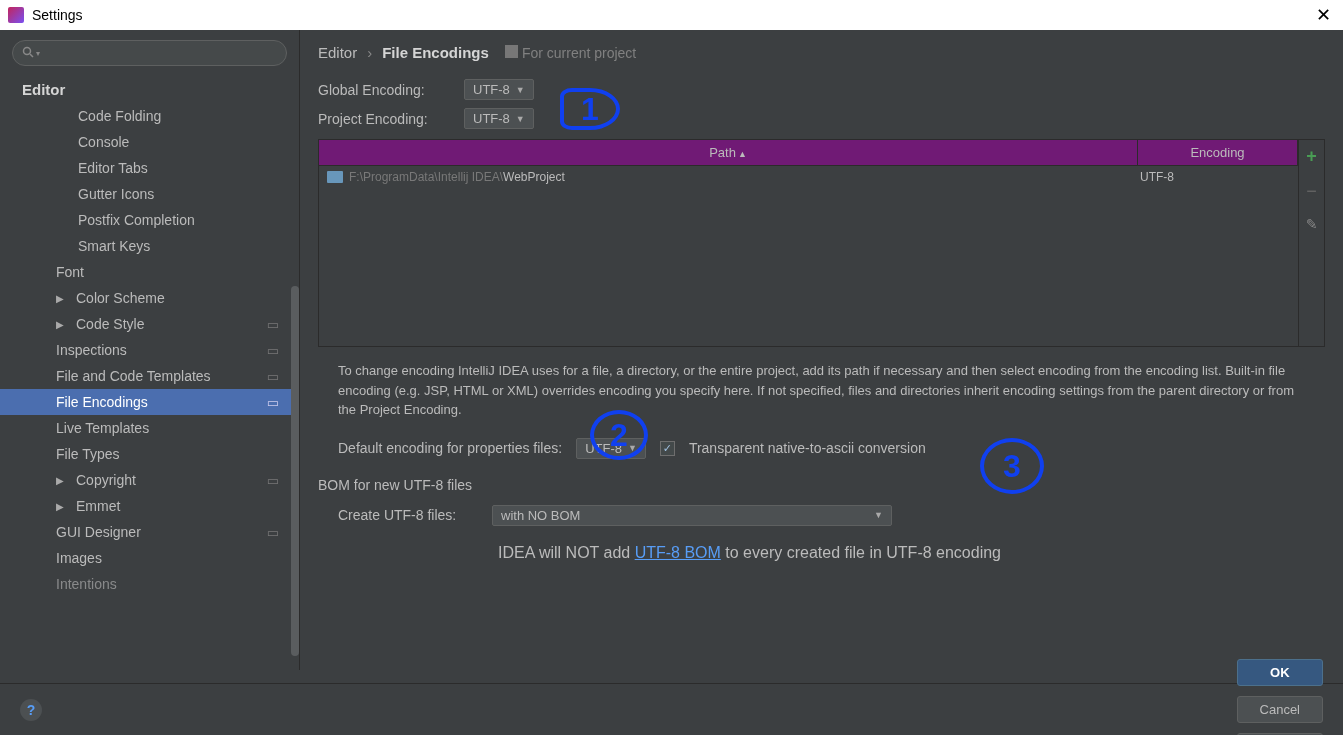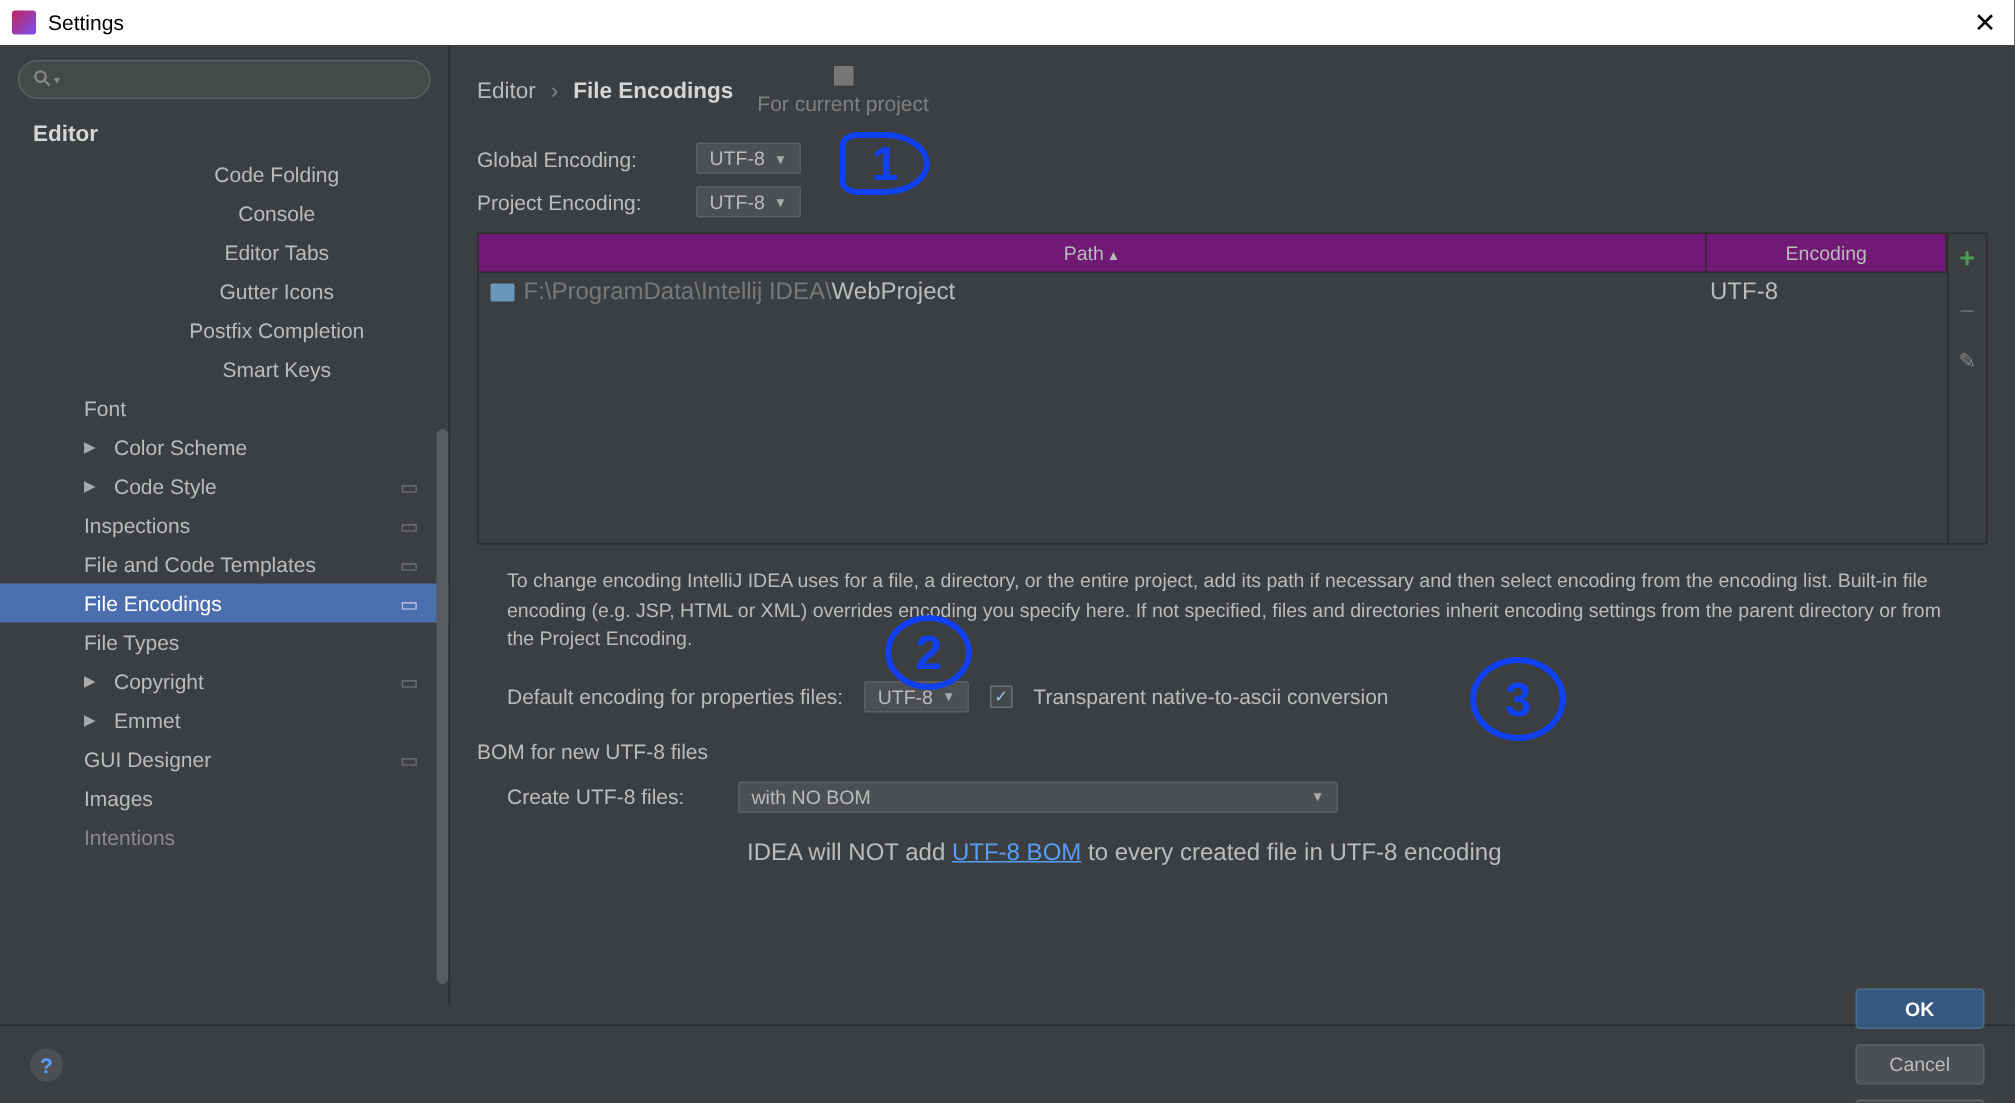--- a/index.html
+++ b/index.html
@@ -15,49 +15,49 @@
 .search-box { margin: 10px 12px; position: relative; }
 .search-input { width: 100%; background: #45494a; border: 1px solid #5e6060; border-radius: 14px; padding: 4px 10px 4px 28px; color: #bbb; font-size: 13px; height: 26px; }
 .search-icon { position: absolute; left: 10px; top: 6px; color: #888; font-size: 12px; }
 .search-dd { position: absolute; left: 24px; top: 9px; color: #888; font-size: 8px; }
 
 .tree { flex: 1; overflow-y: auto; position: relative; font-size: 14px; }
 .tree-scroll-hint { position: absolute; right: 0; top: 210px; width: 8px; height: 370px; background: #5a5d5f; border-radius: 4px; }
 .tree-item { display: flex; align-items: center; padding: 5px 8px 5px 22px; cursor: pointer; color: #bbbbbb; white-space: nowrap; }
 .tree-item.header { font-weight: bold; color: #d5d5d5; padding-left: 22px; font-size: 15px; }
 .tree-item.indent1 { padding-left: 56px; }
-.tree-item.indent2 { padding-left: 78px; justify-content: center; }
+.tree-item.indent2 { padding-left: 78px; }
 .tree-item.selected { background: #4b6eaf; color: #ffffff; }
 .tree-item .expand { width: 14px; margin-right: 6px; color: #aaa; font-size: 10px; display: inline-block; }
 .tree-item .proj-icon { margin-left: auto; margin-right: 12px; color: #777; font-size: 13px; }
 
 .content { flex: 1; padding: 14px 18px 10px 18px; overflow: hidden; position: relative; }
 
 .breadcrumb { font-size: 15px; color: #bbbbbb; display: flex; align-items: center; gap: 10px; margin-bottom: 18px; }
 .breadcrumb .sep { color: #888; }
 .breadcrumb .current { font-weight: bold; color: #d5d5d5; }
-.breadcrumb .project-badge { color: #808080; font-size: 14px; margin-left: 6px; display: flex; align-items: center; gap: 4px; flex-direction: column; }
+.breadcrumb .project-badge { color: #808080; font-size: 14px; margin-left: 6px; display: flex; gap: 4px; }
 .badge-icon { width: 13px; height: 13px; background: #777; display: inline-block; }
 
 .form-row { display: flex; align-items: center; margin-bottom: 8px; gap: 12px; font-size: 14px; }
 .form-row label { min-width: 134px; color: #bbbbbb; }
 
 .dropdown { background: #4c5052; border: 1px solid #5e6060; padding: 2px 8px; color: #bbbbbb; font-size: 13px; display: inline-flex; align-items: center; gap: 6px; cursor: pointer; border-radius: 2px; }
 .dropdown .dd-arrow { font-size: 9px; color: #aaa; }
 .dropdown.wide { min-width: 400px; justify-content: space-between; }
 
 .table-container { margin-top: 10px; border: 1px solid #2b2b2b; display: flex; }
 .table-main { flex: 1; }
 .table-header { background: #701a75; display: flex; font-size: 13px; color: #bbbbbb; border-bottom: 1px solid #2b2b2b; }
 .th { padding: 5px 10px; border-right: 1px solid #2b2b2b; }
 .th.path { flex: 1; text-align: center; }
 .th.enc { width: 160px; text-align: center; }
 .sort-arrow { font-size: 9px; margin-left: 2px; }
 .table-body { background: #3c3f41; height: 180px; }
-.table-row { display: flex; font-size: 16px; padding: 4px 8px; align-items: center; }
+.table-row { display: flex; font-size: 12px; padding: 4px 8px; align-items: center; }
 .table-row .folder-icon { width: 16px; height: 12px; background: #6897bb; margin-right: 6px; border-radius: 1px; }
 .table-row .path-cell { flex: 1; color: #787878; }
 .table-row .path-highlight { color: #bbbbbb; }
 .table-row .enc-cell { width: 150px; color: #bbbbbb; }
 .table-side { width: 26px; background: #3c3f41; border-left: 1px solid #2b2b2b; display: flex; flex-direction: column; align-items: center; padding-top: 6px; gap: 14px; }
 .side-btn { font-size: 18px; cursor: pointer; }
 .side-btn.add { color: #499c54; font-weight: bold; }
 .side-btn.remove { color: #666; }
 .side-btn.edit { color: #888; font-size: 14px; }
 
@@ -141,20 +141,23 @@
         </div>
       <div class="tree-item indent1">
           <span>File and Code Templates</span>
           <span class="proj-icon">▭</span>
         </div>
       <div class="tree-item indent1 selected">
           <span>File Encodings</span>
           <span class="proj-icon" style="color:#cce">▭</span>
         </div>
       <div class="tree-item indent1">
+          <span>Live Templates</span>
+        </div>
+      <div class="tree-item indent1">
           <span>File Types</span>
         </div>
       <div class="tree-item indent1">
           <span class="expand">▶</span>
           <span>Copyright</span>
           <span class="proj-icon">▭</span>
         </div>
       <div class="tree-item indent1">
           <span class="expand">▶</span>
           <span>Emmet</span>

